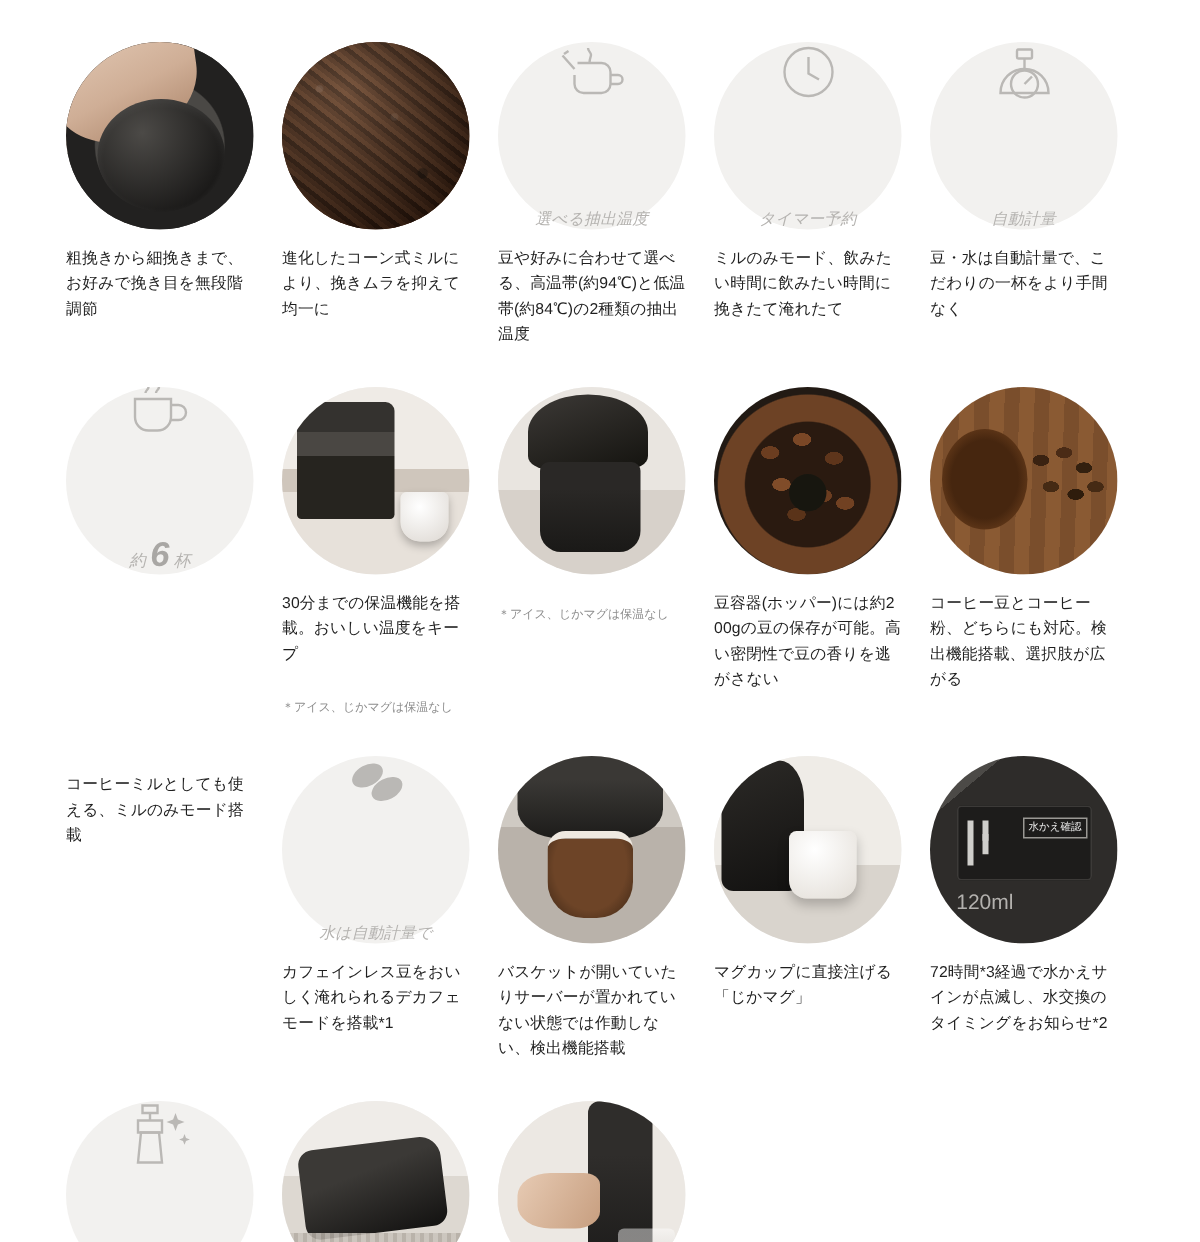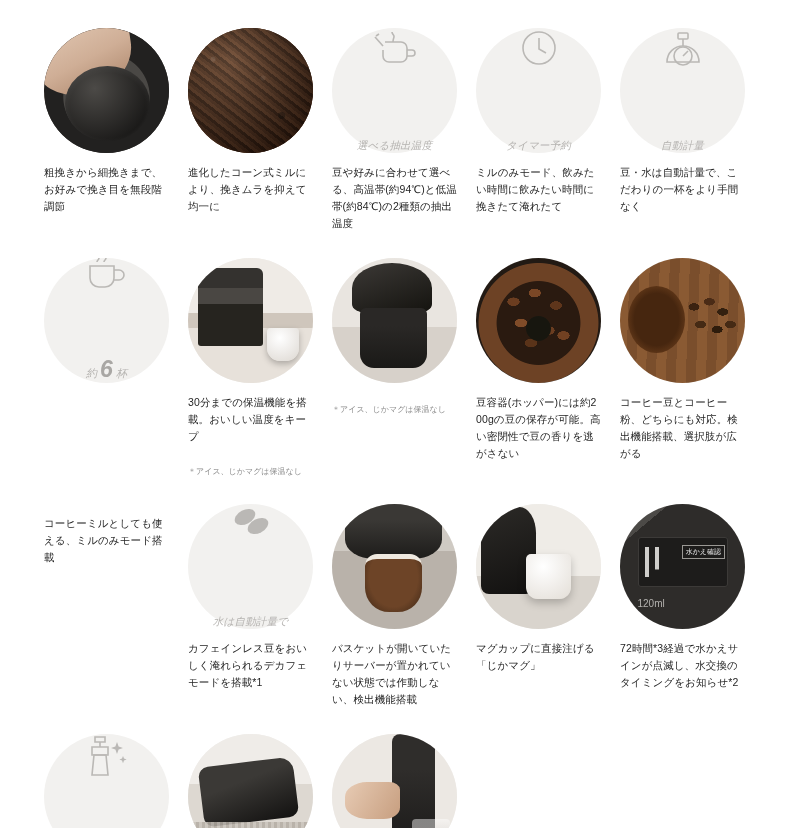--- a/index.html
+++ b/index.html
@@ -304,21 +304,21 @@
     color: #efefef;
     border: 1px solid #9a9894;
     padding: 2px 3px;
     text-align: center;
     letter-spacing: 0;
   }
   .display-ml {
     position: absolute;
     left: 14%;
     bottom: 16%;
-    font-size: 10px;
+    font-size: 14px;
     color: #b3b1ae;
     text-align: center;
   }
 
   
   .ph-tank {
     background: linear-gradient(#efece8 0 40%, #ddd8d1 40% 100%);
   }
   .ph-tank::before {
     content: "";

